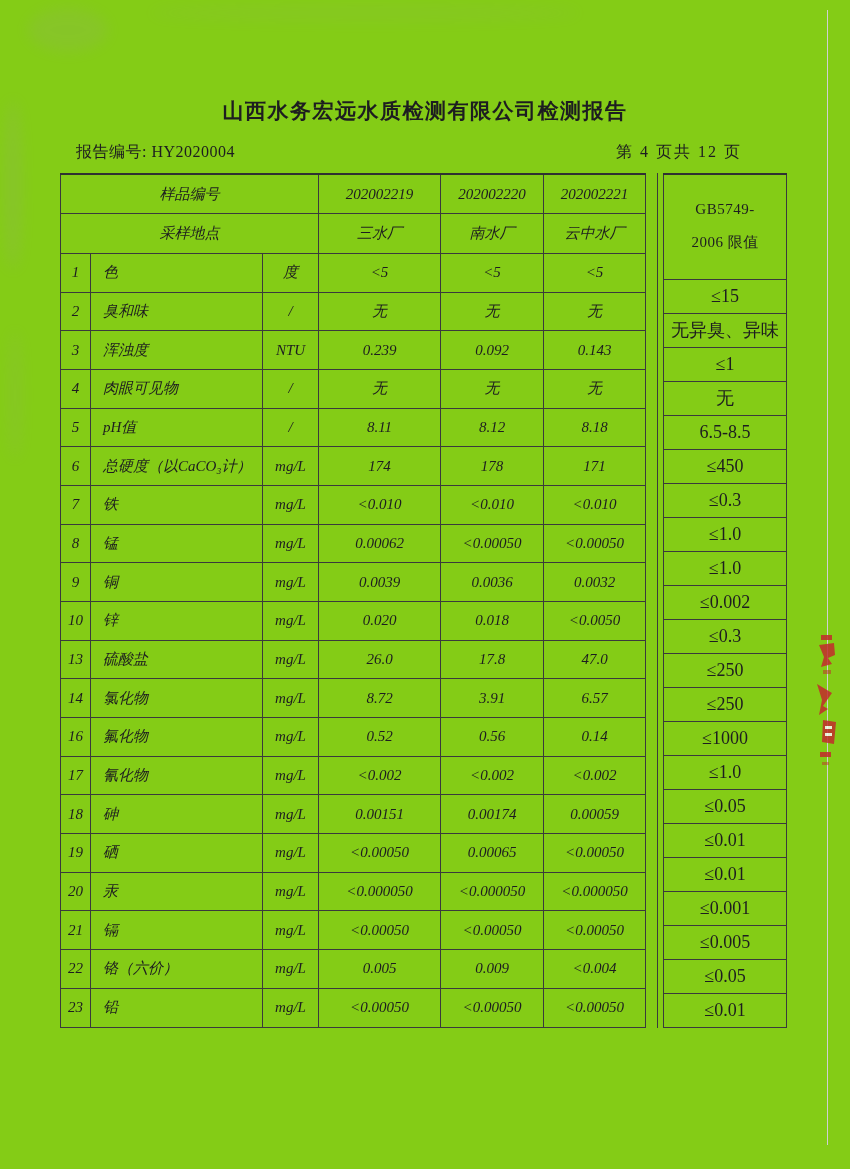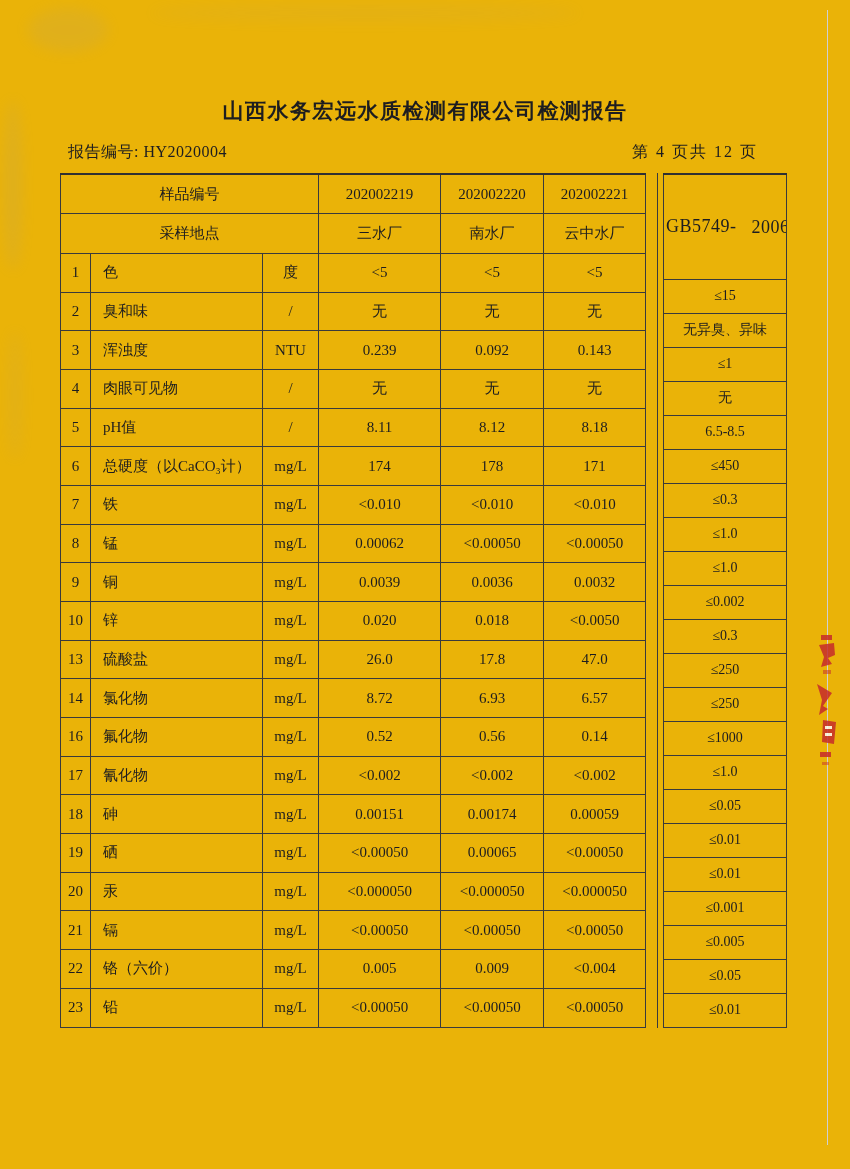--- a/index.html
+++ b/index.html
@@ -5,71 +5,71 @@
   * { box-sizing: border-box; }
   html, body { margin: 0; padding: 0; }
   body {
     width: 850px; height: 1169px;
     background: #f2f2f0;
     font-family: "Liberation Serif", "DejaVu Serif", serif;
   }
   .page {
     position: relative;
     width: 850px; height: 1169px;
-    background: #eab308;
+    background: #84cc16;
     overflow: hidden;
     color: #1d1d20;
   }
   
   .edge-line {
     position: absolute; left: 827px; top: 10px;
     width: 1px; height: 1135px; background: #cfcfd4;
   }
   .smudge { position: absolute; background: #9a9aa0; filter: blur(7px); border-radius: 50%; }
   .smudge.s1 { left: 4px;  top: 100px; width: 18px; height: 170px; opacity: .14; }
   .smudge.s2 { left: 8px;  top: 330px; width: 14px; height: 130px; opacity: .10; }
   .smudge.s3 { left: 28px; top: 8px;   width: 80px; height: 44px;  opacity: .12; }
   .smudge.s4 { left: 150px; top: 4px;  width: 430px; height: 18px; opacity: .07; }
   
   .title {
     position: absolute; top: 97px; left: 0; right: 0;
     margin: 0; text-align: center;
     font-size: 21px; font-weight: 700; letter-spacing: 1.5px;
   }
   .meta {
-    position: absolute; top: 142px; left: 68px; right: 64px;
+    position: absolute; top: 142px; left: 76px; right: 64px;
     display: flex; justify-content: space-between;
     font-size: 16px; letter-spacing: .5px;
   }
-  .meta .page-ind { margin-right: 28px; letter-spacing: 2px; }
+  .meta .page-ind { margin-right: 44px; letter-spacing: 2px; }
   
   .tables {
     position: absolute; top: 173px; left: 60px;
     display: flex; align-items: stretch;
   }
   table { border-collapse: collapse; table-layout: fixed; }
-  .main-table  { width: 585px; }
+  .main-table  { width: 585px; font-style: italic; }
   .limit-table { width: 124px; }
   .main-table, .limit-table { border: 1px solid #3a3a3c; border-top: 2px solid #303032; }
   td {
     border: 1px solid #3a3a3c;
     text-align: center; vertical-align: middle;
     font-size: 15px; padding: 0 2px;
     white-space: nowrap; overflow: hidden;
   }
   .hrow  { height: 35px; }
   .drow  { height: 34px; }
   .lhead-row { height: 105px; }
   td.param { text-align: left; padding-left: 12px; }
   td.no { font-size: 15px; }
   .lhead-inner {
-    display: flex; align-items: center;
-    gap: 15px; font-size: 18px; letter-spacing: .5px;
-  }
-  td.limit { font-size: 14px; }
+    display: flex; flex-direction: column; align-items: center;
+    gap: 15px; font-size: 15px; letter-spacing: .5px;
+  }
+  td.limit { font-size: 18px; }
   
   .strip {
     width: 12px; margin-right: 5px;
     border-right: 1px solid #3a3a3c;
   }
   
   .stamp { position: absolute; top: 630px; right: 13px; width: 22px; height: 140px; }
 </style>
 </head>
 <body>
@@ -198,21 +198,21 @@
             <td>mg/L</td>
             <td>26.0</td>
             <td>17.8</td>
             <td>47.0</td>
           </tr>
           <tr class="drow">
             <td class="no">14</td>
             <td class="param">氯化物</td>
             <td>mg/L</td>
             <td>8.72</td>
-            <td>6.93</td>
+            <td>3.91</td>
             <td>6.57</td>
           </tr>
           <tr class="drow">
             <td class="no">16</td>
             <td class="param">氟化物</td>
             <td>mg/L</td>
             <td>0.52</td>
             <td>0.56</td>
             <td>0.14</td>
           </tr>

